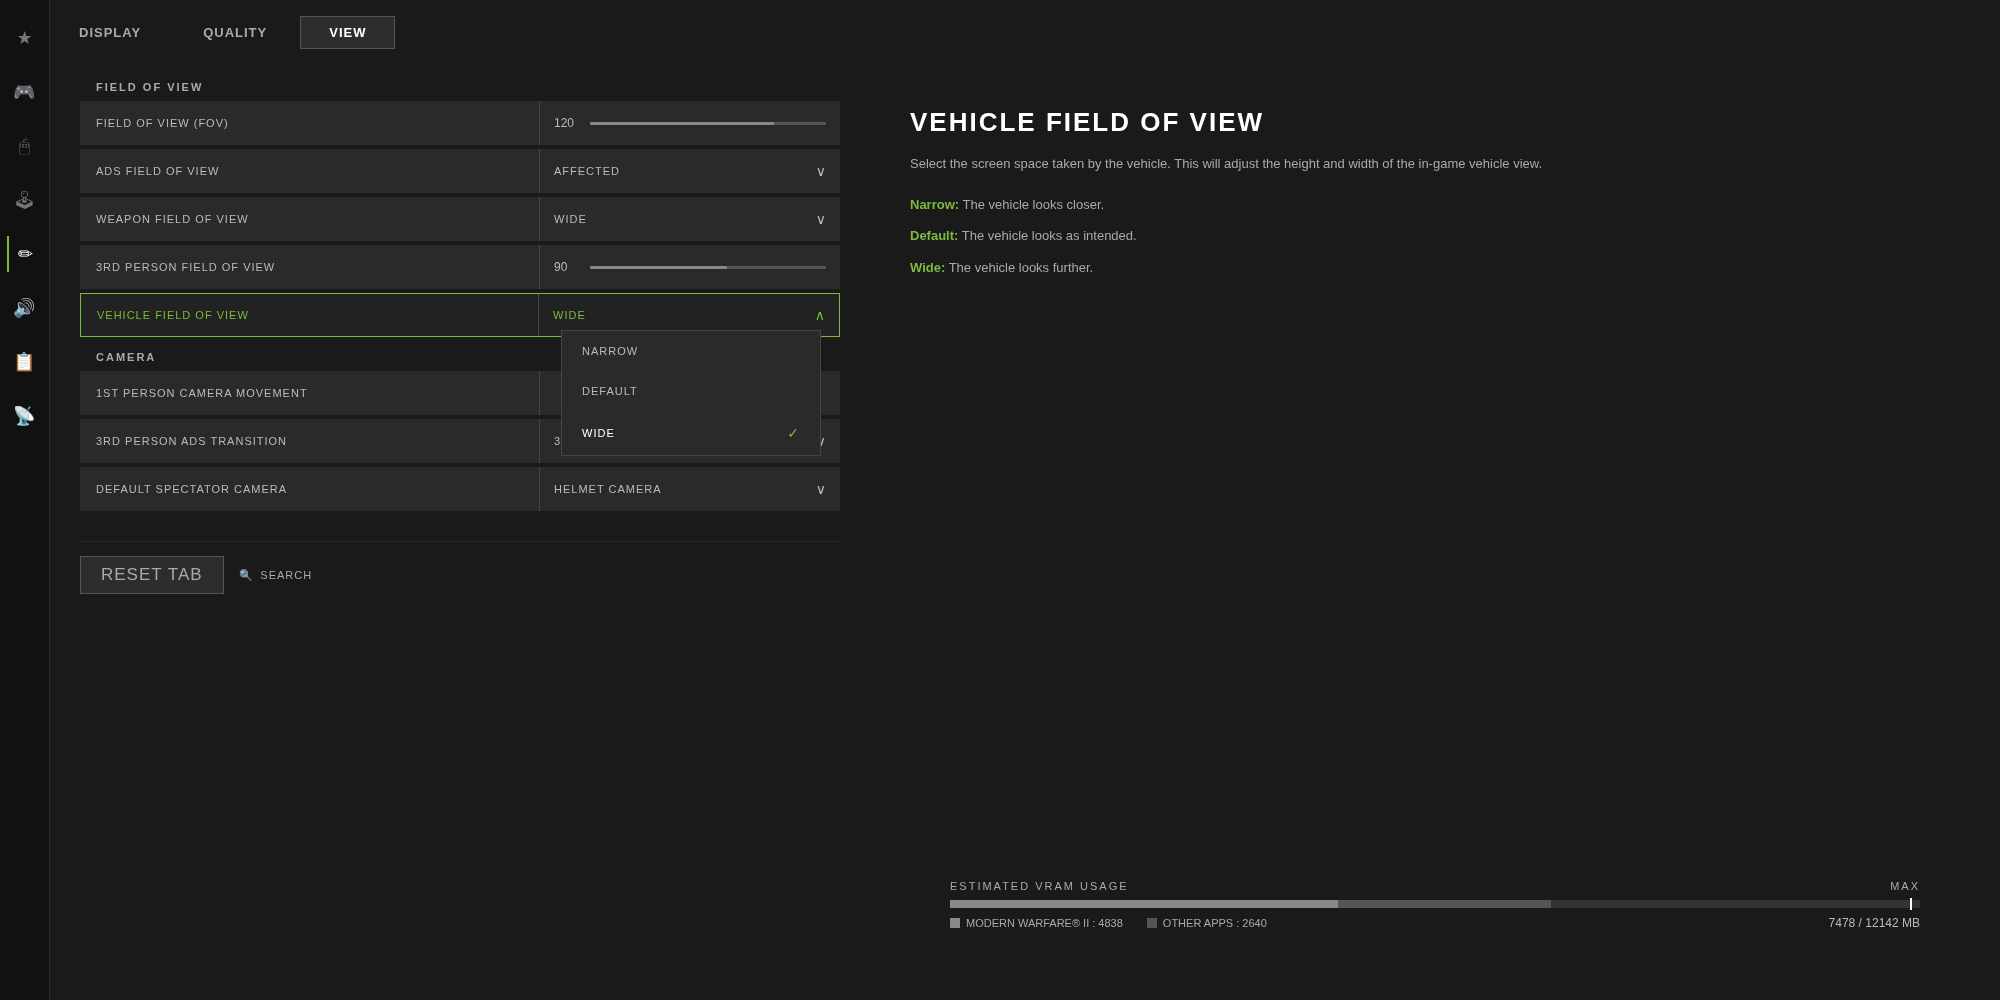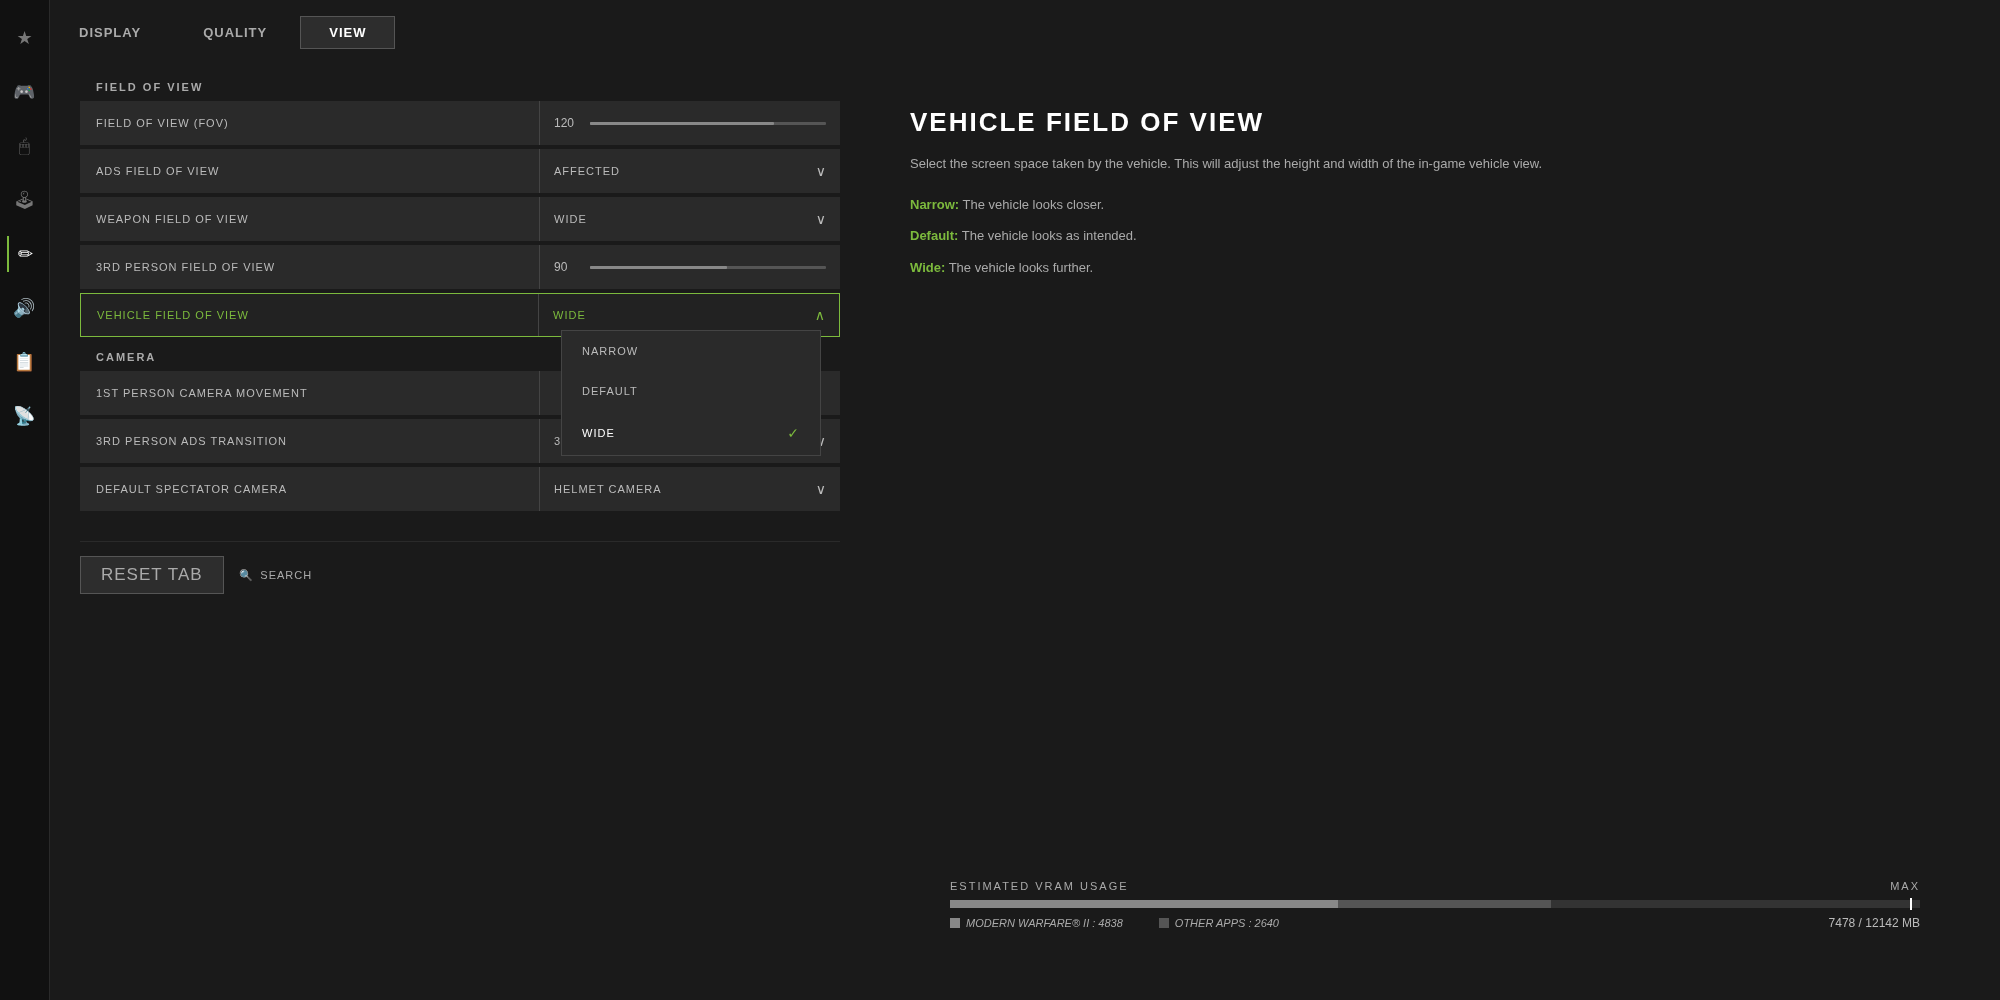--- a/index.html
+++ b/index.html
@@ -306,24 +306,23 @@
     }
     .vram-bar-marker {
       position: absolute;
       top: -2px;
       height: 12px;
       width: 2px;
       background: #fff;
     }
     .vram-legend {
       display: flex;
-      gap: 36px;
-      font-size: 11px;
-      color: #aaa;
-      font-style: italic;
+      gap: 24px;
+      font-size: 11px;
+      color: #aaa;
     }
     .vram-legend-item {
       display: flex;
       align-items: center;
       gap: 6px;
     }
     .vram-dot {
       width: 10px;
       height: 10px;
       background: #888;

